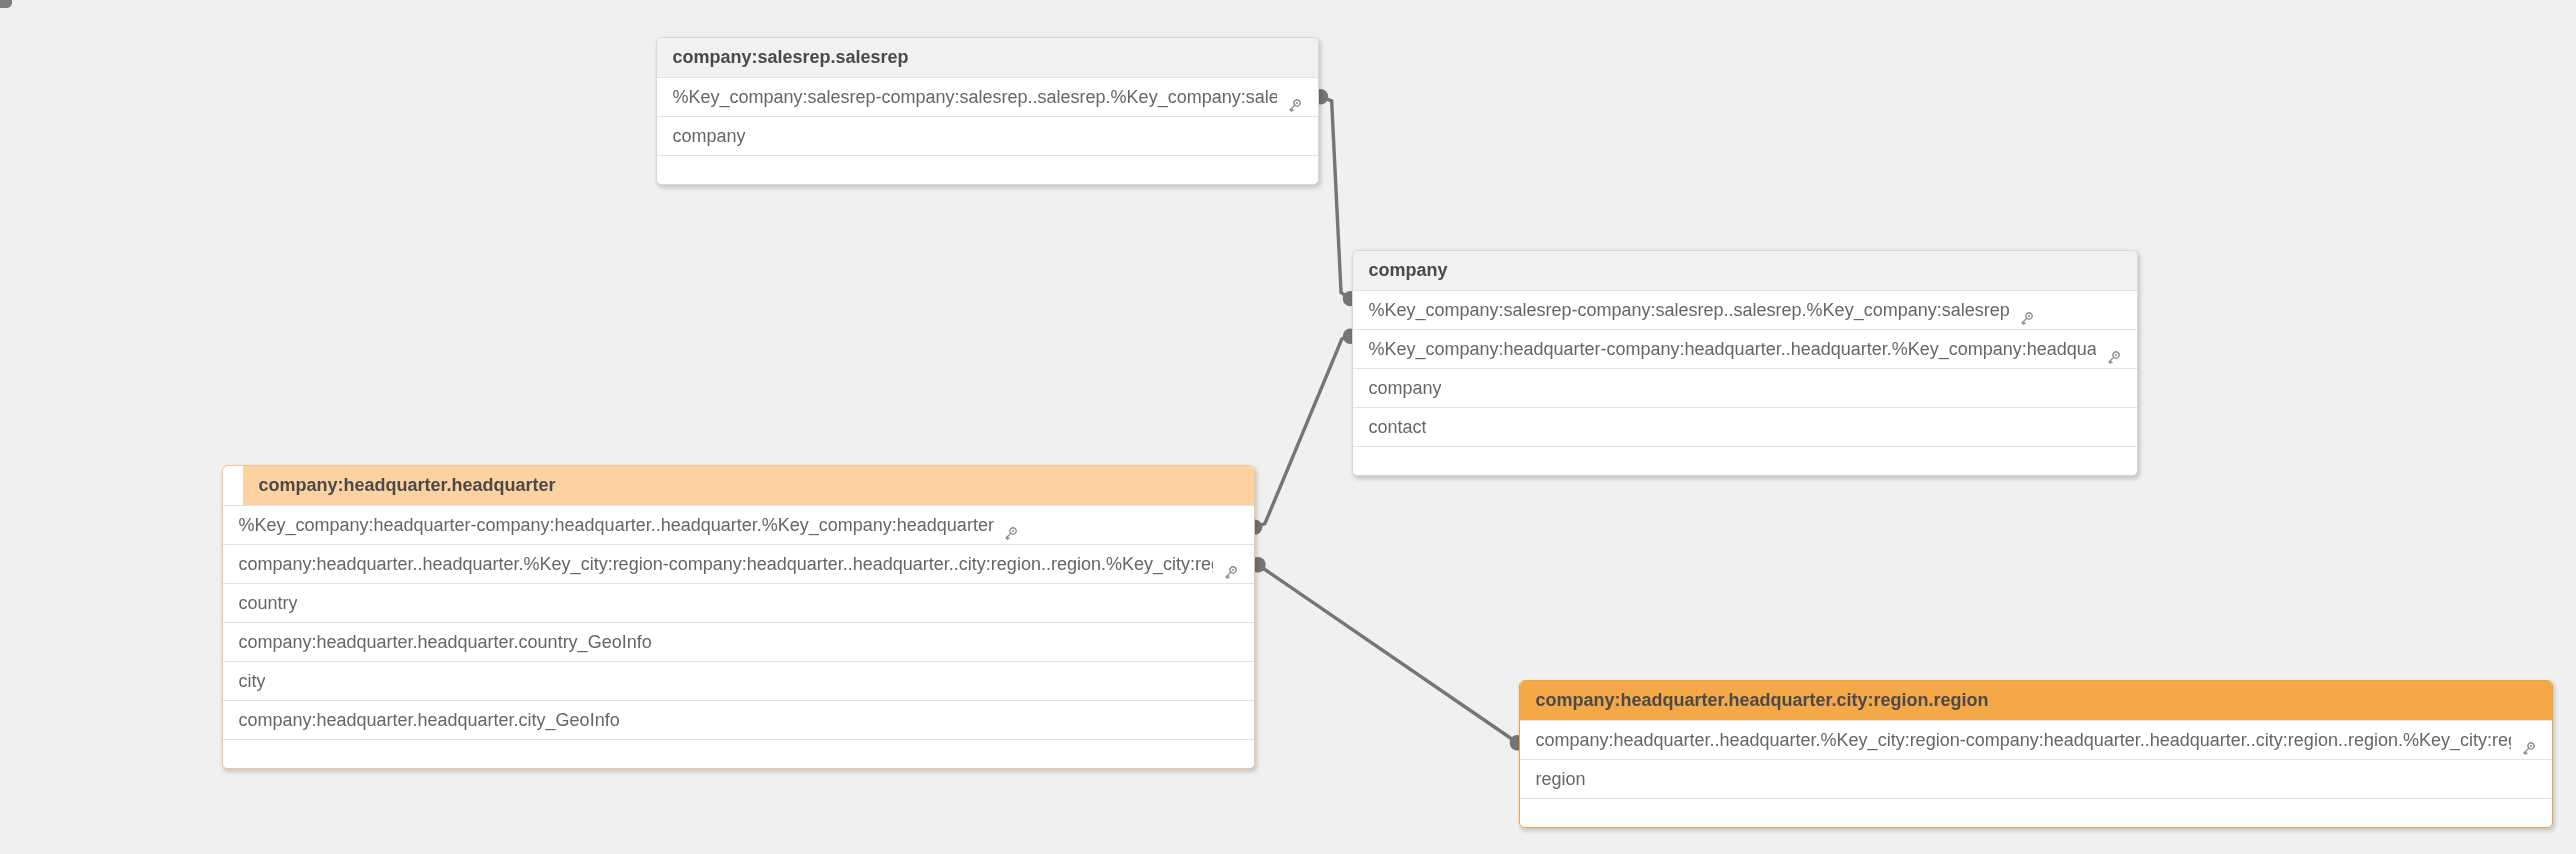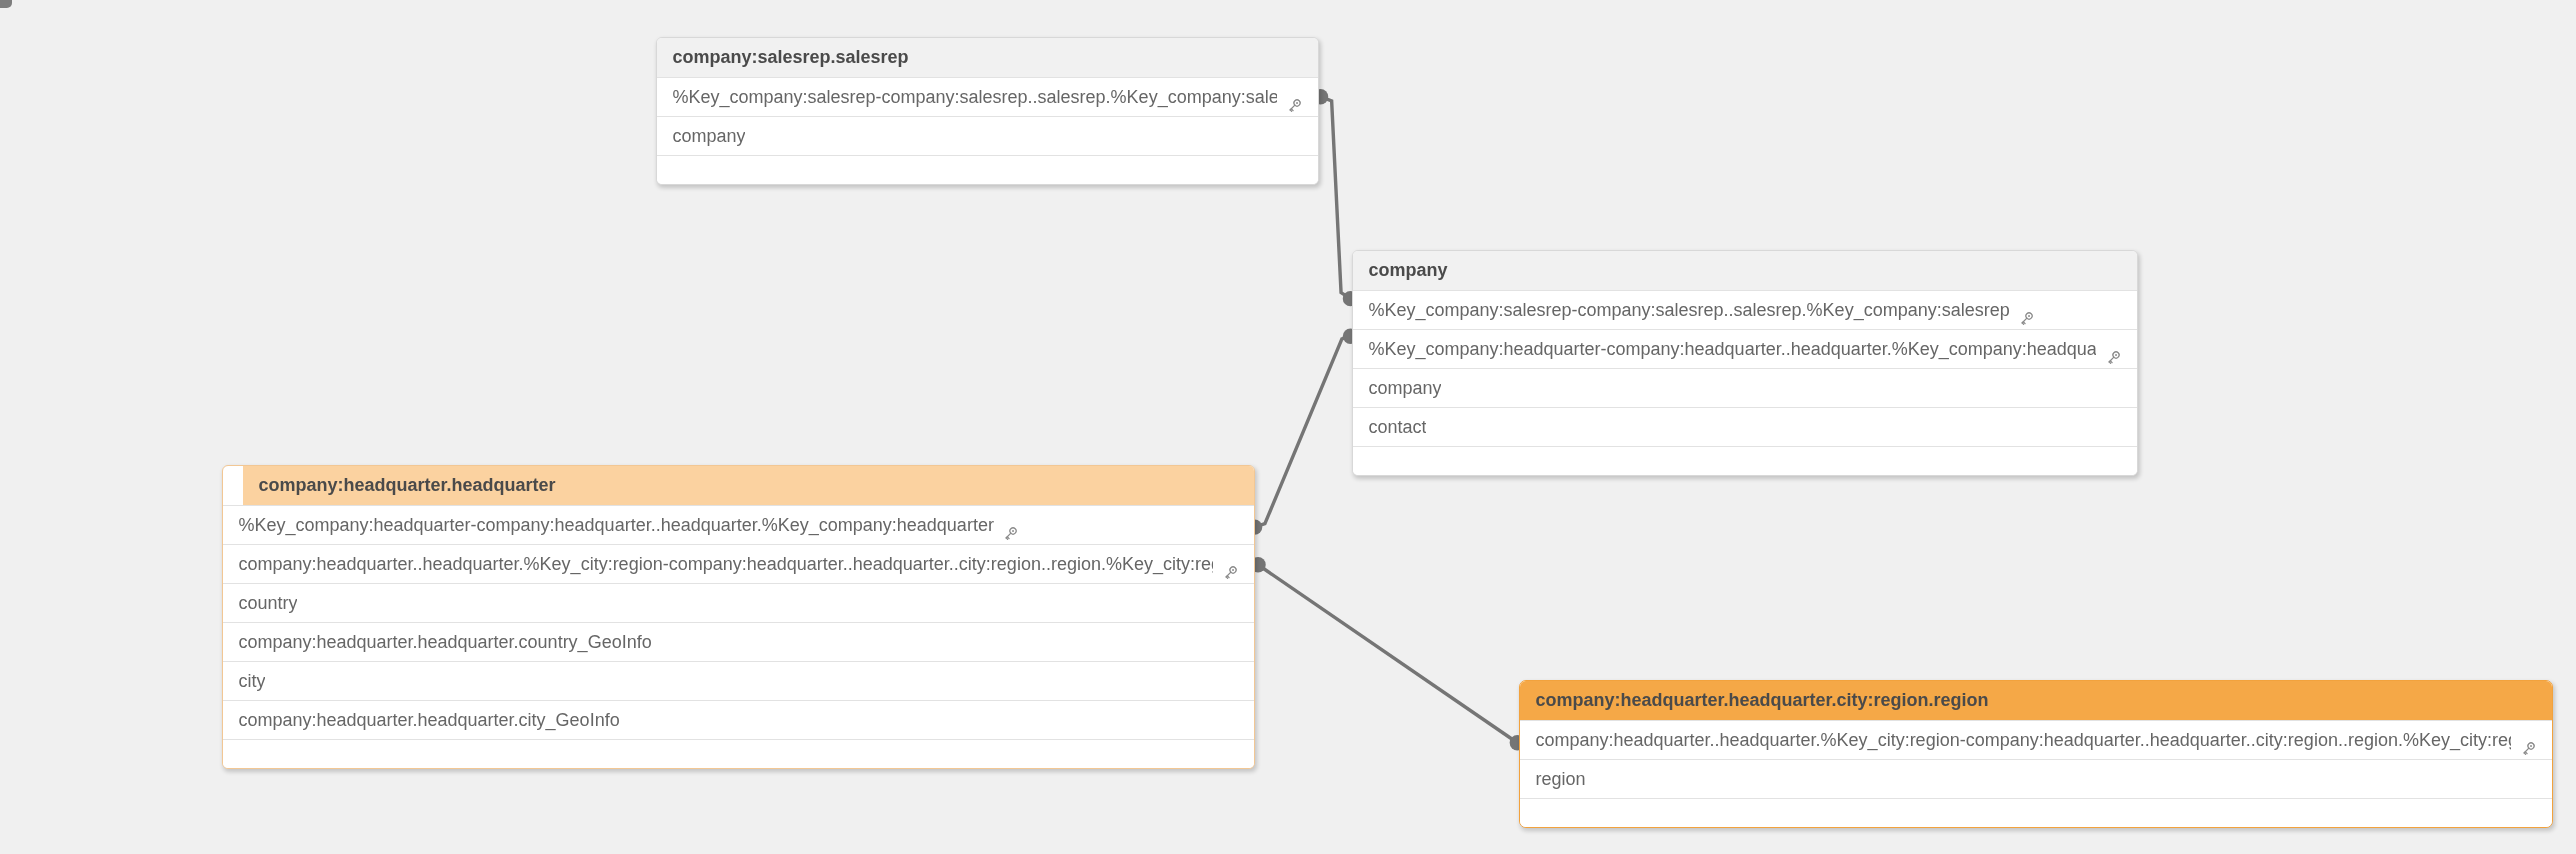--- a/index.html
+++ b/index.html
@@ -62,21 +62,21 @@
     font-weight: bold;
     color: #4a4a4a;
     background: #f1f1f1;
     white-space: nowrap;
     overflow: hidden;
     box-sizing: border-box;
   }
   .table-box.accent-light .tb-header { background: #fbd2a0; color: #4a4a4a; margin-left: 20px; }
   .table-box.accent-strong .tb-header { background: #f5a847; color: #4a4a4a; }
   .table-box.accent-light { border-color: #f2c794; }
-  .table-box.accent-strong { border-color: #f2a23d; border-radius: 7px; }
+  .table-box.accent-strong { border-color: #f2a23d; }
 
   .tb-row {
     height: 39px;
     line-height: 39px;
     padding: 0 15.4px;
     font-size: 18px;
     color: #666666;
     border-top: 0.9px solid #e2e2e2;
     white-space: nowrap;
     overflow: hidden;

